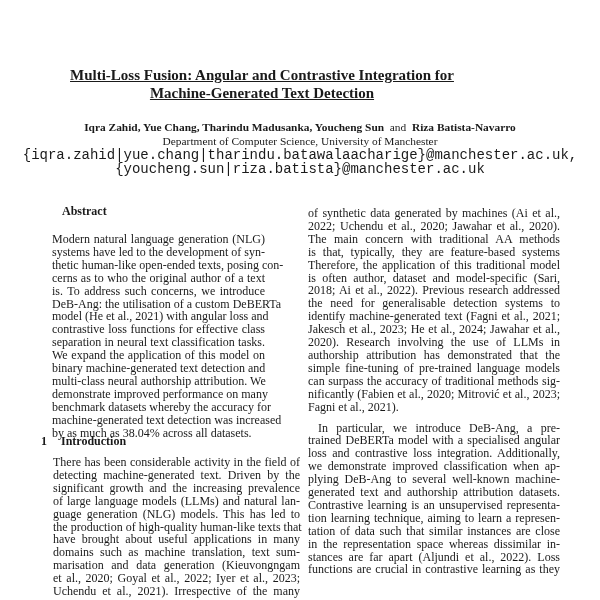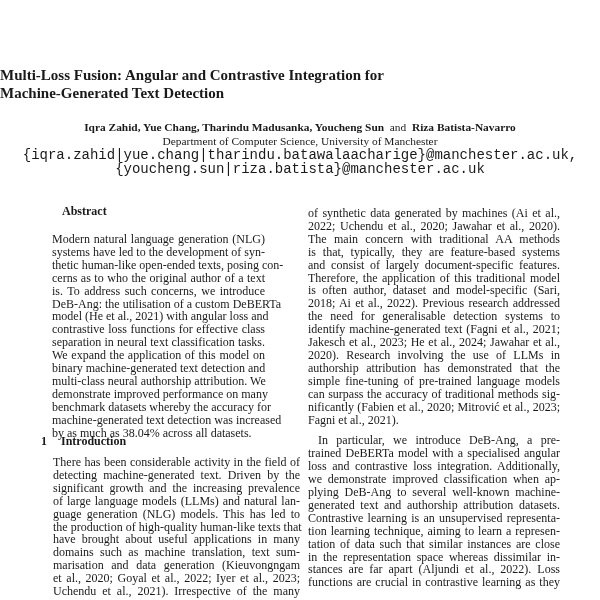--- a/index.html
+++ b/index.html
@@ -1,19 +1,19 @@
 <!DOCTYPE html>
 <html><head>
 <meta charset="utf-8">
 <style>
   html, body { margin: 0; padding: 0; background: #ffffff; }
   body { width: 600px; height: 600px; overflow: hidden; position: relative;
          font-family: "Liberation Serif", serif; color: #1a1a1a; }
-  .title { position: absolute; top: 66px; left: 0; width: 524px; text-align: left;
-           font-weight: bold; font-size: 15px; line-height: 18px; }
+  .title { position: absolute; top: 66px; left: 0; width: 524px; text-align: center;
+           font-weight: bold; font-size: 15px; line-height: 18px; text-decoration: underline; }
   .authors { position: absolute; top: 120px; left: 0; width: 600px; text-align: center;
              font-size: 11.4px; line-height: 14px; }
   .authors .names { font-weight: bold; }
   .authors .mono { font-family: Liberation Mono, monospace; font-size: 14px; }
   .col { position: absolute; font-size: 12px; line-height: 12.9px; text-align: justify; }
   .line { display: block; text-align: justify; text-align-last: justify; white-space: nowrap; }
   .line.last { text-align-last: left; }
   .abs-head { position: absolute; top: 204px; left: 62px; width: 213px; text-align: left;
               font-weight: bold; font-size: 12px; }
   .sec-head { position: absolute; top: 434px; left: 41px; font-weight: bold; font-size: 12px; }
@@ -77,21 +77,20 @@
   <span class="line">et al., 2020; Goyal et al., 2022; Iyer et al., 2023;</span>
   <span class="line">Uchendu et al., 2021).  Irrespective of the many</span>
 </div>
 
 <div class="col" style="top:207px; left:308px; width:252px;">
   <div>
     <span class="line">of synthetic data generated by machines (Ai et al.,</span>
     <span class="line">2022; Uchendu et al., 2020; Jawahar et al., 2020).</span>
     <span class="line">The main concern with traditional AA methods</span>
     <span class="line">is that, typically, they are feature-based systems</span>
-    <span class="line">and consist of largely document-specific features.</span>
     <span class="line">Therefore, the application of this traditional model</span>
     <span class="line">is often author, dataset and model-specific (Sari,</span>
     <span class="line">2018; Ai et al., 2022). Previous research addressed</span>
     <span class="line">the need for generalisable detection systems to</span>
     <span class="line">identify machine-generated text (Fagni et al., 2021;</span>
     <span class="line">Jakesch et al., 2023; He et al., 2024; Jawahar et al.,</span>
     <span class="line">2020).  Research involving the use of LLMs in</span>
     <span class="line">authorship attribution has demonstrated that the</span>
     <span class="line">simple fine-tuning of pre-trained language models</span>
     <span class="line">can surpass the accuracy of traditional methods sig-</span>

